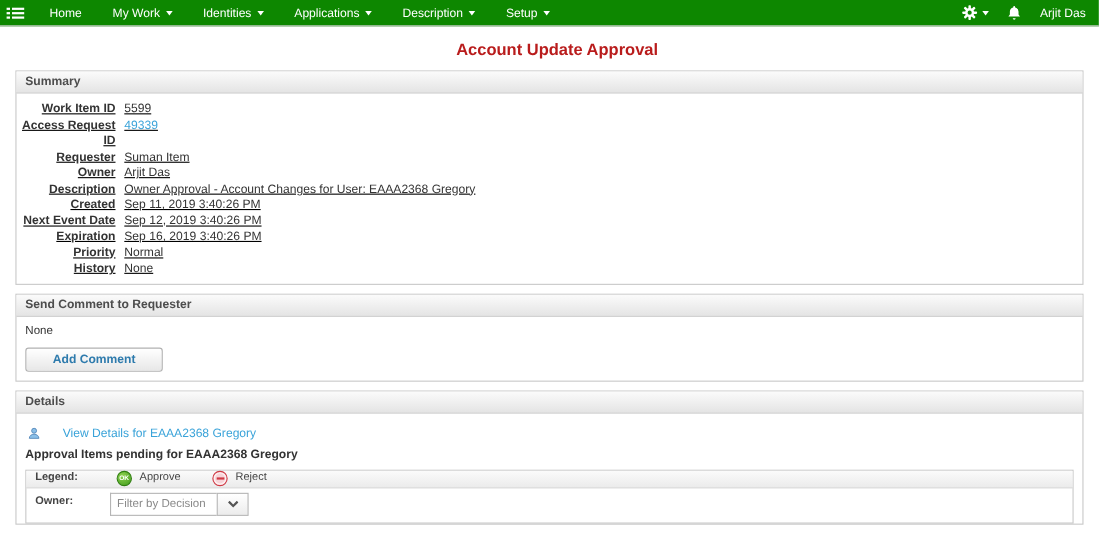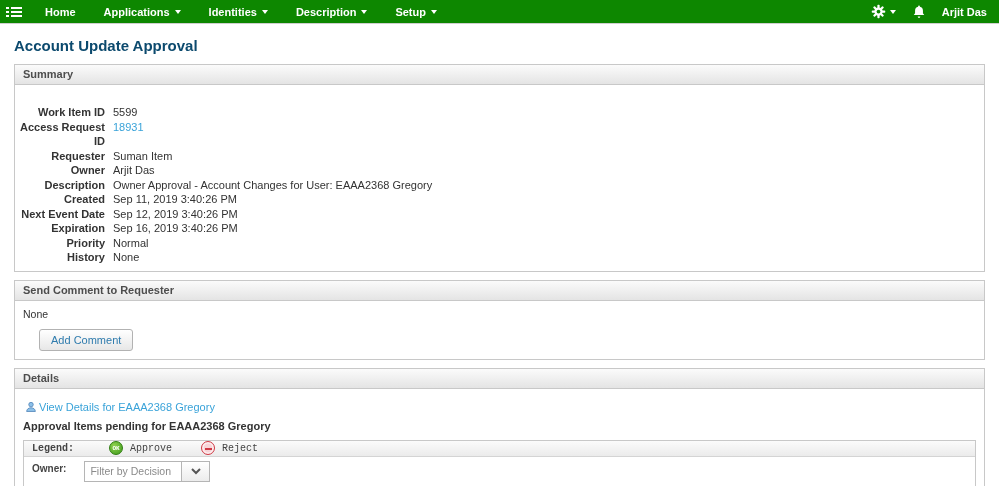--- a/index.html
+++ b/index.html
@@ -1,69 +1,69 @@
 <!DOCTYPE html>
 <html><head>
 <meta charset="utf-8">
 <style>
   * { box-sizing: border-box; margin: 0; padding: 0; }
   html, body { width: 999px; height: 486px; overflow: hidden; background: #fff;
     font-family: "Liberation Sans", sans-serif; }
 
   
   .topnav { height: 24px; background: #0d8700; border-bottom: 1px solid #cfcfcf;
-    display: flex; align-items: center; color: #fff; font-size: 11px; font-weight: bold; }
+    display: flex; align-items: center; color: #fff; font-size: 11px; font-weight: normal; }
   .hamb { width: 17px; margin: 0 8px 0 6px; cursor: pointer; }
   .hamb i { display: block; height: 2px; margin: 2px 0; width: 16px;
     background: linear-gradient(90deg, #fff 0 3px, transparent 3px 5px, #fff 5px 100%); }
   .nav-item { padding: 0 14px; display: flex; align-items: center; gap: 5px; cursor: pointer; height: 24px; }
   .caret { width: 0; height: 0; border-left: 3.5px solid transparent;
     border-right: 3.5px solid transparent; border-top: 4px solid #fff; margin-top: 1px; }
   .nav-right { margin-left: auto; display: flex; align-items: center; gap: 16px; padding-right: 12px; }
   .nav-ic { display: flex; align-items: center; gap: 4px; cursor: pointer; }
 
   
-  .page-title { margin: 13px 0 0 14px; font-size: 15px; font-weight: bold; color: #0c4a6e; }
+  .page-title { margin: 13px 0 0 14px; font-size: 15px; font-weight: bold; color: #b91c1c; text-align: center; }
 
   
   .wrap { margin: 0 14px; }
   .panel { border: 1px solid #c8c8c8; background: #fff; margin-top: 8px; }
   .panel.first { margin-top: 10px; }
   .panel-header { height: 20px; line-height: 19px; padding: 0 8px;
     background: linear-gradient(#fbfbfb, #e4e4e4); border-bottom: 1px solid #c8c8c8;
     color: #4d4d4d; font-weight: bold; font-size: 11px; }
 
   
-  .summary-body { padding: 20px 0 6px; }
+  .summary-body { padding: 7px 0 6px; text-decoration: underline; }
   .srow { display: flex; line-height: 14.5px; font-size: 11px; color: #333; }
   .slabel { width: 90px; text-align: right; font-weight: bold; flex: 0 0 90px; }
   .svalue { margin-left: 8px; }
   a.link, .link { color: #3aa3d9; text-decoration: none; cursor: pointer; }
 
   
   .comment-body { padding: 7px 8px 8px; font-size: 10.5px; color: #333; }
-  .btn { display: inline-block; margin-top: 9px; padding: 4px 11px; font-size: 11px;
-    font-weight: normal; color: #2e7bad; background: linear-gradient(#ffffff, #e7e7e7);
-    border: 1px solid #b2b2b2; border-radius: 3px; cursor: pointer; margin-left: 16px; }
+  .btn { display: inline-block; margin-top: 9px; padding: 4px 24px; font-size: 11px;
+    font-weight: bold; color: #2e7bad; background: linear-gradient(#ffffff, #e7e7e7);
+    border: 1px solid #b2b2b2; border-radius: 3px; cursor: pointer; }
 
   
   .details-body { padding: 6px 8px 0; }
-  .view-link { display: flex; align-items: center; gap: 2px; font-size: 11px; margin: 6px 0 0 2px; }
+  .view-link { display: flex; align-items: center; gap: 20px; font-size: 11px; margin: 6px 0 0 2px; }
   .pending { font-size: 11px; font-weight: bold; color: #333; margin-top: 7px; }
 
   .grid-region { border: 1px solid #c8c8c8; margin-top: 8px; }
-  .legend-bar { height: 16px; display: flex; align-items: center; gap: 7px; padding: 0 8px;
+  .legend-bar { height: 16px; display: flex; gap: 7px; padding: 0 8px;
     background: linear-gradient(#fbfbfb, #ebebeb); border-bottom: 1px solid #d4d4d4;
-    font-size: 10px; color: #444; font-family: Liberation Mono, monospace; }
+    font-size: 10px; color: #444; }
   .legend-label { font-weight: bold; margin-right: 28px; }
   .legend-item-label { margin-right: 22px; }
 
   .search-row { padding: 4px 8px 6px; display: flex; align-items: flex-start; }
   .search-label { font-size: 10px; font-weight: bold; color: #444; padding-top: 2px; }
-  .filter-combo { display: flex; margin-left: 18px; }
+  .filter-combo { display: flex; margin-left: 34px; }
   .filter-input { width: 97px; height: 21px; border: 1px solid #b5b5b5; border-right: none;
     font-size: 10.5px; padding: 0 5px; color: #555; font-family: "Liberation Sans", sans-serif; }
   .filter-input::placeholder { color: #8a8a8a; }
   .filter-btn { width: 29px; height: 21px; border: 1px solid #b5b5b5;
     background: linear-gradient(#fff, #ececec); display: flex; align-items: center;
     justify-content: center; cursor: pointer; }
 
   
   .ic-approve { width: 15px; height: 15px; border-radius: 50%; flex: 0 0 auto;
     background: radial-gradient(circle at 35% 30%, #8ed14f, #3f9b1a);
@@ -81,25 +81,29 @@
 <div class="topnav">
   <div class="hamb">
       <i></i>
       <i></i>
       <i></i>
     </div>
   <div class="nav-item">
     <span>Home</span>
   </div>
   <div class="nav-item">
+    <span>My Work</span>
+    <span class="caret"></span>
+  </div>
+  <div class="nav-item">
+    <span>Identities</span>
+    <span class="caret"></span>
+  </div>
+  <div class="nav-item">
     <span>Applications</span>
-    <span class="caret"></span>
-  </div>
-  <div class="nav-item">
-    <span>Identities</span>
     <span class="caret"></span>
   </div>
   <div class="nav-item">
     <span>Description</span>
     <span class="caret"></span>
   </div>
   <div class="nav-item">
     <span>Setup</span>
     <span class="caret"></span>
   </div>
@@ -129,21 +133,21 @@
 
   <div class="panel first">
     <div class="panel-header">Summary</div>
     <div class="summary-body">
       <div class="srow">
         <span class="slabel">Work Item ID</span>
         <span class="svalue">5599</span>
       </div>
       <div class="srow">
         <span class="slabel">Access Request ID</span>
-        <span class="svalue link">18931</span>
+        <span class="svalue link">49339</span>
       </div>
       <div class="srow">
         <span class="slabel">Requester</span>
         <span class="svalue">Suman Item</span>
       </div>
       <div class="srow">
         <span class="slabel">Owner</span>
         <span class="svalue">Arjit Das</span>
       </div>
       <div class="srow">

